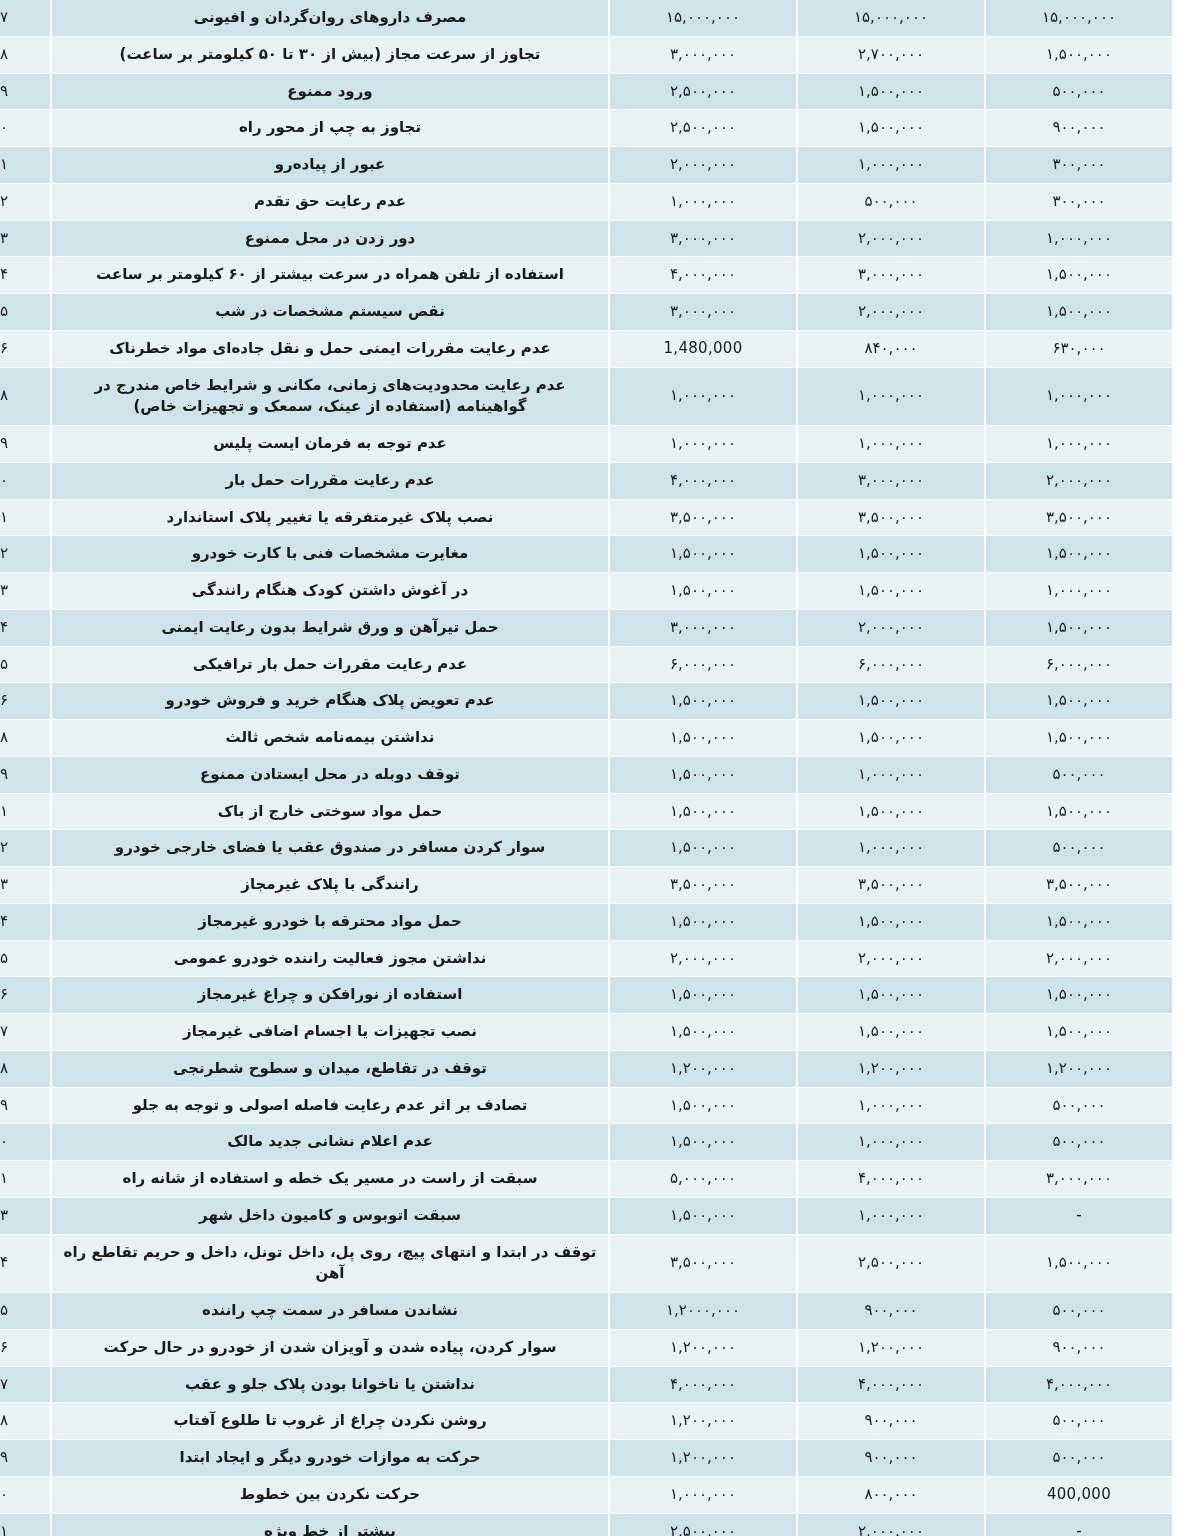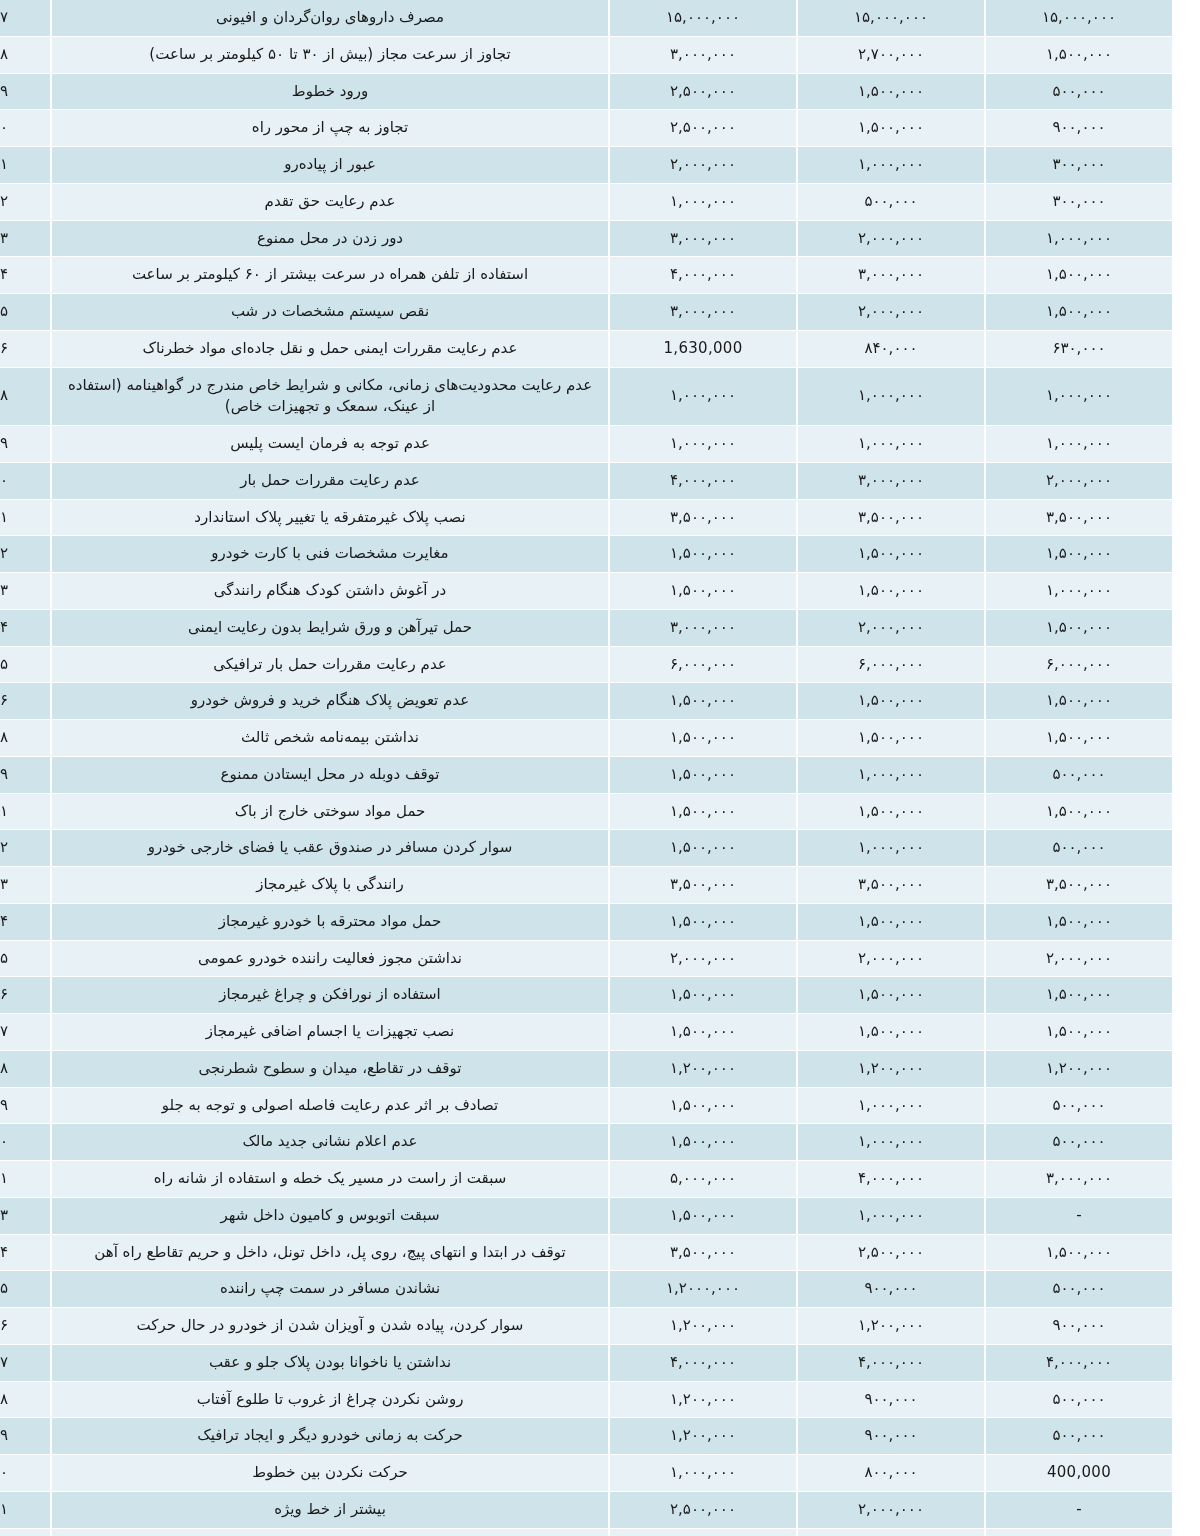--- a/index.html
+++ b/index.html
@@ -38,20 +38,21 @@
 
   td.col-code {
     width: 100px;
     font-size: 15px;
     letter-spacing: 0.5px;
   }
   td.col-title {
     width: 540px;
     text-align: center;
     padding: 7px 14px;
+    font-weight: bold;
   }
   td.col-a, td.col-b, td.col-c {
     width: 170px;
     font-size: 14.5px;
     letter-spacing: 0.3px;
   }
   
   table.fines td + td {
     border-right: 2px solid #ffffff;
   }
@@ -73,21 +74,21 @@
           <td class="col-c">۱,۵۰۰,۰۰۰</td>
           <td class="col-b">۲,۷۰۰,۰۰۰</td>
           <td class="col-a">۳,۰۰۰,۰۰۰</td>
           <td class="col-title">تجاوز از سرعت مجاز (بیش از ۳۰ تا ۵۰ کیلومتر بر ساعت)</td>
           <td class="col-code">۲۰۰۸</td>
         </tr>
         <tr class="row-odd">
           <td class="col-c">۵۰۰,۰۰۰</td>
           <td class="col-b">۱,۵۰۰,۰۰۰</td>
           <td class="col-a">۲,۵۰۰,۰۰۰</td>
-          <td class="col-title">ورود خطوط</td>
+          <td class="col-title">ورود ممنوع</td>
           <td class="col-code">۲۰۰۹</td>
         </tr>
         <tr class="row-even">
           <td class="col-c">۹۰۰,۰۰۰</td>
           <td class="col-b">۱,۵۰۰,۰۰۰</td>
           <td class="col-a">۲,۵۰۰,۰۰۰</td>
           <td class="col-title">تجاوز به چپ از محور راه</td>
           <td class="col-code">۲۰۱۰</td>
         </tr>
         <tr class="row-odd">
@@ -121,21 +122,21 @@
         <tr class="row-odd">
           <td class="col-c">۱,۵۰۰,۰۰۰</td>
           <td class="col-b">۲,۰۰۰,۰۰۰</td>
           <td class="col-a">۳,۰۰۰,۰۰۰</td>
           <td class="col-title">نقص سیستم مشخصات در شب</td>
           <td class="col-code">۲۰۱۵</td>
         </tr>
         <tr class="row-even">
           <td class="col-c">۶۳۰,۰۰۰</td>
           <td class="col-b">۸۴۰,۰۰۰</td>
-          <td class="col-a">1,630,000</td>
+          <td class="col-a">1,480,000</td>
           <td class="col-title">عدم رعایت مقررات ایمنی حمل و نقل جاده‌ای مواد خطرناک</td>
           <td class="col-code">۲۰۱۶</td>
         </tr>
         <tr class="row-odd">
           <td class="col-c">۱,۰۰۰,۰۰۰</td>
           <td class="col-b">۱,۰۰۰,۰۰۰</td>
           <td class="col-a">۱,۰۰۰,۰۰۰</td>
           <td class="col-title">عدم رعایت محدودیت‌های زمانی، مکانی و شرایط خاص مندرج در گواهینامه (استفاده از عینک، سمعک و تجهیزات خاص)</td>
           <td class="col-code">۲۰۱۸</td>
         </tr>
@@ -325,21 +326,21 @@
           <td class="col-c">۵۰۰,۰۰۰</td>
           <td class="col-b">۹۰۰,۰۰۰</td>
           <td class="col-a">۱,۲۰۰,۰۰۰</td>
           <td class="col-title">روشن نکردن چراغ از غروب تا طلوع آفتاب</td>
           <td class="col-code">۲۰۴۸</td>
         </tr>
         <tr class="row-odd">
           <td class="col-c">۵۰۰,۰۰۰</td>
           <td class="col-b">۹۰۰,۰۰۰</td>
           <td class="col-a">۱,۲۰۰,۰۰۰</td>
-          <td class="col-title">حرکت به زمانی خودرو دیگر و ایجاد ترافیک</td>
+          <td class="col-title">حرکت به موازات خودرو دیگر و ایجاد ابتدا</td>
           <td class="col-code">۲۰۴۹</td>
         </tr>
         <tr class="row-even">
           <td class="col-c">400,000</td>
           <td class="col-b">۸۰۰,۰۰۰</td>
           <td class="col-a">۱,۰۰۰,۰۰۰</td>
           <td class="col-title">حرکت نکردن بین خطوط</td>
           <td class="col-code">۲۰۵۰</td>
         </tr>
         <tr class="row-odd">

